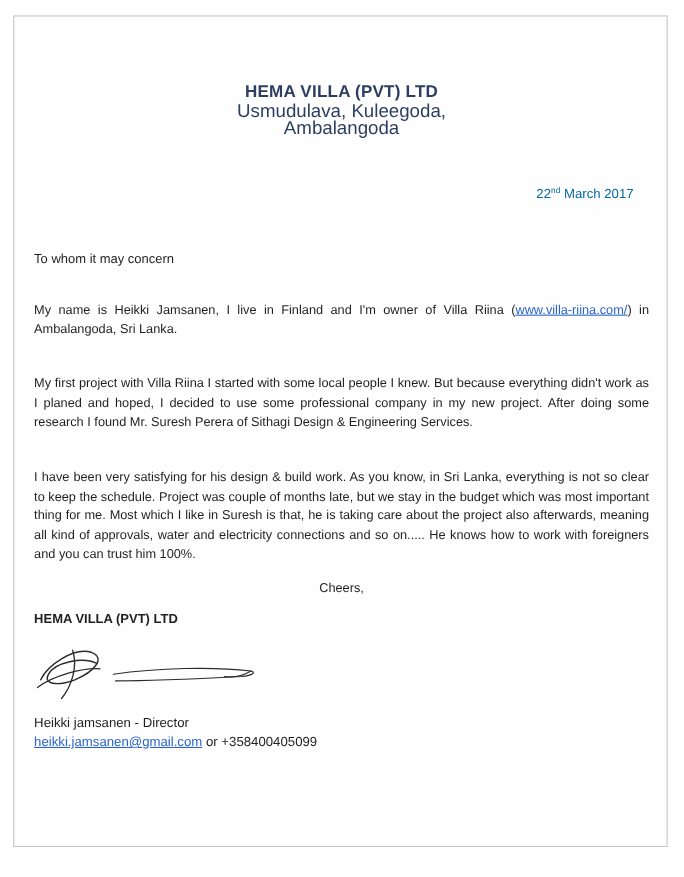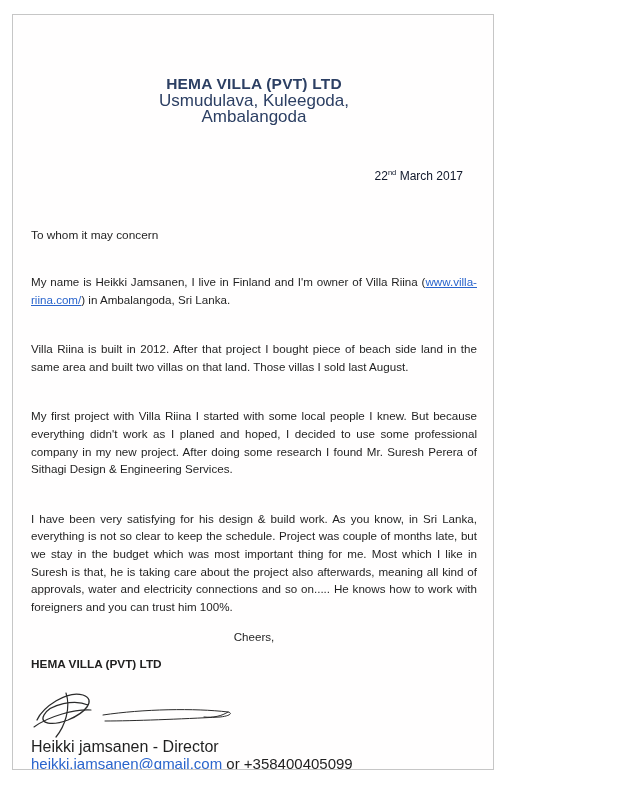--- a/index.html
+++ b/index.html
@@ -7,21 +7,21 @@
     padding: 0;
     width: 622px;
     height: 797px;
     background: #ffffff;
     font-family: "Liberation Sans", "DejaVu Sans", sans-serif;
   }
   .page {
     position: absolute;
     left: 12px;
     top: 14px;
-    width: 482px;
+    width: 595px;
     height: 756px;
     box-sizing: border-box;
     background: #fffefe;
     border: 1px solid #c6c6c6;
     padding: 0 16px 0 18px;
     color: #1f1f1f;
     font-size: 11.6px;
     line-height: 17.6px;
     overflow: hidden;
   }
@@ -39,21 +39,21 @@
   .addr-line {
     font-size: 17px;
     line-height: 15.5px;
   }
   .date-row {
     margin-top: 45px;
     text-align: right;
     padding-right: 14px;
     font-size: 12px;
     line-height: 15px;
-    color: #0f172a;
+    color: #0369a1;
   }
   .date-row sup {
     font-size: 7.5px;
     vertical-align: 5px;
     line-height: 0;
   }
   .pre { white-space: pre; }
   .salutation {
     margin-top: 44px;
     font-weight: normal;
@@ -86,48 +86,47 @@
     margin: 8px 0 0 0;
     width: 215px;
     height: 58px;
   }
   .signature path {
     fill: none;
     stroke: #2b2b2b;
     stroke-linecap: round;
   }
   .signer {
-    margin-top: 1px;
-    font-size: 16px;
+    margin-top: 14px;
+    font-size: 12px;
     line-height: 15px;
   }
   .contact {
     margin-top: 2px;
-    font-size: 15px;
+    font-size: 12px;
     line-height: 15px;
   }
 </style>
 </head>
 <body>
 
 <div class="page">
 
   <div class="letterhead">
     <div class="company-name">HEMA VILLA (PVT) LTD</div>
     <div class="addr-line">Usmudulava, Kuleegoda,</div>
     <div class="addr-line">Ambalangoda</div>
   </div>
 
   <div class="date-row"><span>22</span><sup>nd</sup><span class="pre"> March 2017</span></div>
 
   <div class="salutation">To whom it may concern</div>
 
   <p class="para first"><span>My name is Heikki Jamsanen, I live in Finland and I'm owner of Villa Riina (</span><a class="link">www.villa-riina.com/</a><span>) in Ambalangoda, Sri Lanka.</span></p>
 
-  <p class="para">Villa Riina is built in 2012.  After that project I bought piece of beach side land in the same area and built two villas on that land.  Those villas I sold last August.</p>
 
   <p class="para">My first project with Villa Riina I started with some local people I knew.  But because everything didn't work as I planed and hoped, I decided to use some professional company in my new project.  After doing some research I found Mr. Suresh Perera of Sithagi Design &amp; Engineering Services.</p>
 
   <p class="para">I have been very satisfying for his design &amp; build work. As you know, in Sri Lanka, everything is not so clear to keep the schedule.  Project was couple of months late, but we stay in the budget which was most important thing for me.  Most which I like in Suresh is that, he is taking care about the project also afterwards, meaning all kind of approvals, water and electricity connections and so on.....  He knows how to work with foreigners and you can trust him 100%.</p>
 
 
   <div class="closing">Cheers,</div>
 
   <div class="signoff">HEMA VILLA (PVT) LTD</div>
 

